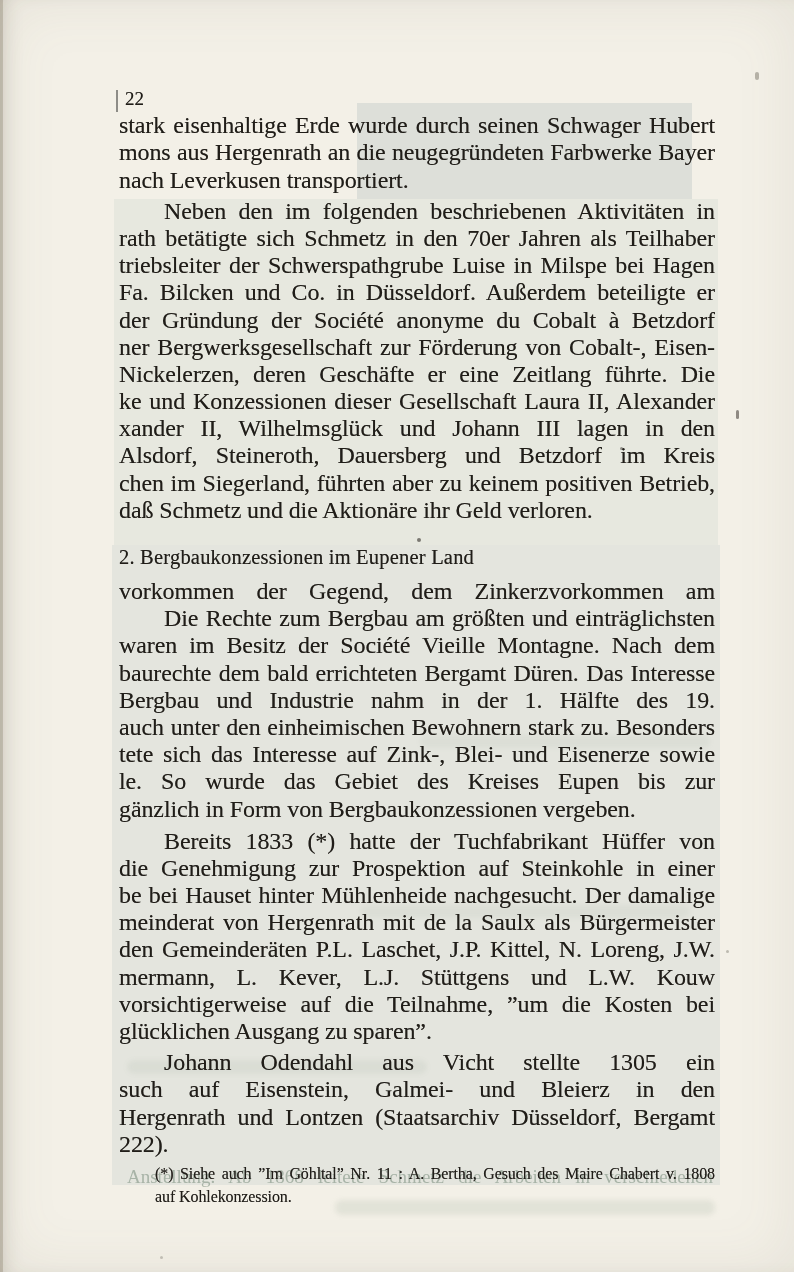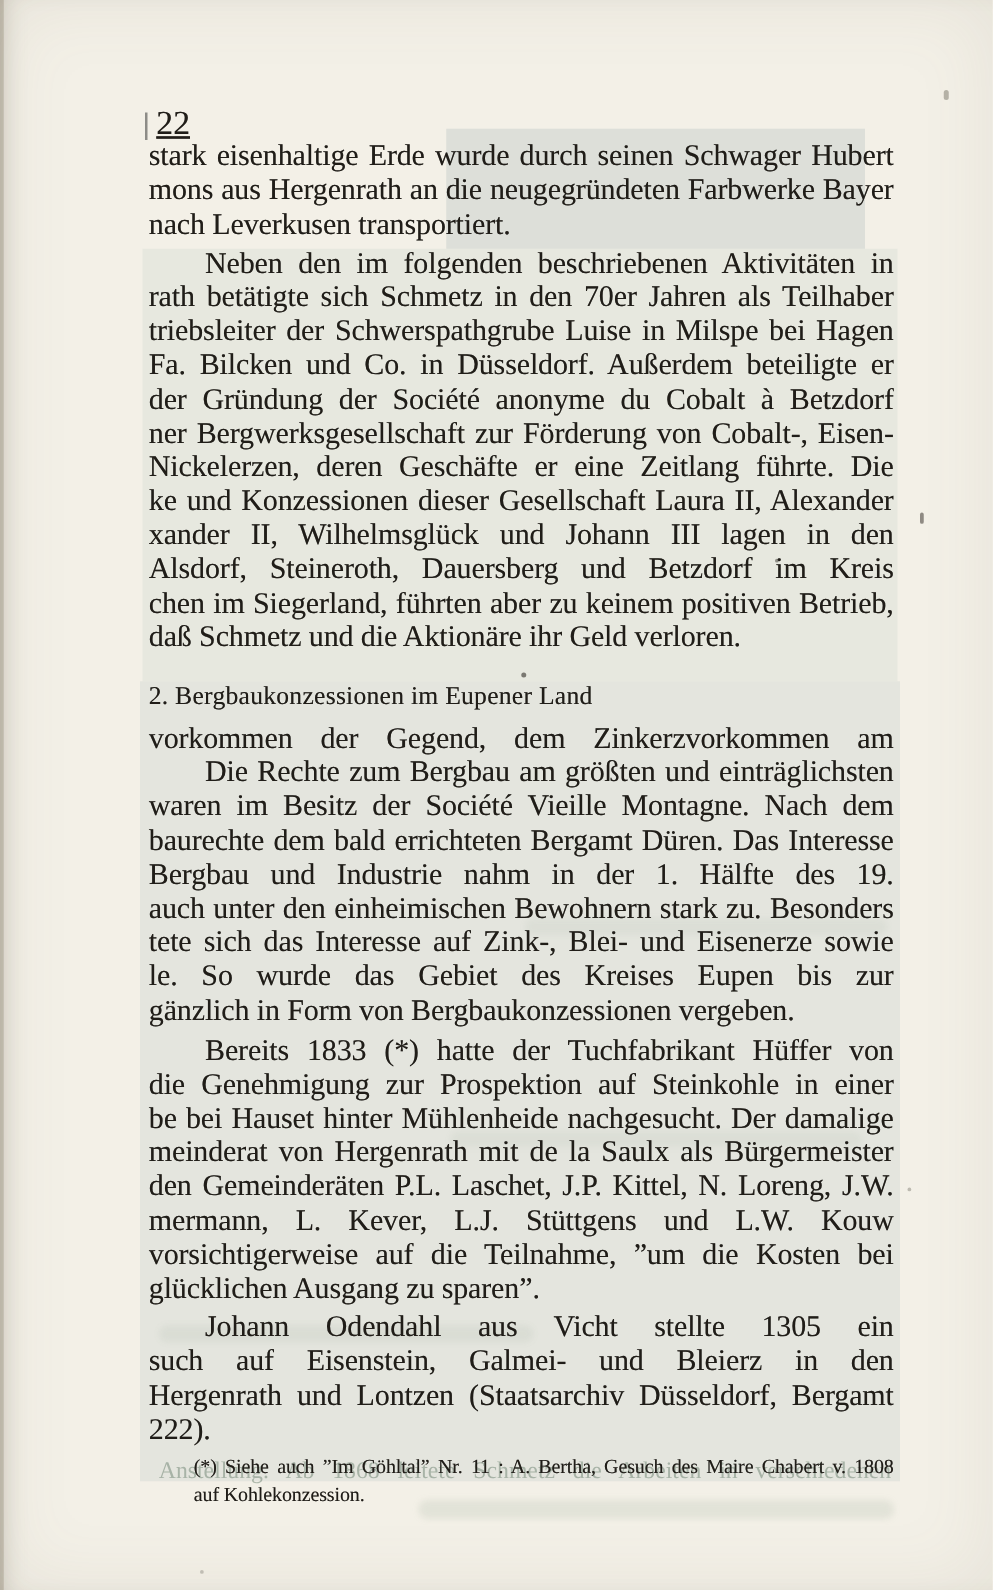--- a/index.html
+++ b/index.html
@@ -35,23 +35,22 @@
   .sp1 { left:116px; top:90px;  width:2px; height:22px; background:rgba(40,40,40,0.5); }
   .sp2 { left:417px; top:538px; width:4px; height:4px; border-radius:50%; background:rgba(50,45,40,0.6); }
   .sp3 { left:736px; top:410px; width:3px; height:9px; border-radius:2px; background:rgba(60,55,50,0.55); }
   .sp4 { left:755px; top:72px;  width:4px; height:8px; border-radius:2px; background:rgba(90,85,75,0.4); }
   .sp5 { left:620px; top:447px; width:3px; height:3px; border-radius:50%; background:rgba(60,55,50,0.5); }
   .sp6 { left:726px; top:950px; width:3px; height:3px; border-radius:50%; background:rgba(90,85,75,0.35); }
   .sp7 { left:160px; top:1256px; width:3px; height:3px; border-radius:50%; background:rgba(90,85,75,0.3); }
   
   .textblock { position:absolute; left:119px; top:85px; width:596px; z-index:2; }
   .pagenum {
-    font-size:27px; line-height:27.2px; padding-left:6px;
+    font-size:19px; line-height:27.2px; padding-left:6px;
     text-shadow:0 0 0.4px rgba(0,0,0,0.45);
-    text-decoration:underline;
   }
   .para { margin:0; }
   .para .line, .footnote .line {
     text-align:justify; text-align-last:justify;
     max-height:27.2px; overflow:hidden;
     text-shadow:0 0 0.4px rgba(0,0,0,0.45);
     letter-spacing:-0.1px;
   }
   .para .line { font-size:24px; line-height:27.2px; }
   .para .line.last, .footnote .line.last { text-align-last:left; }

